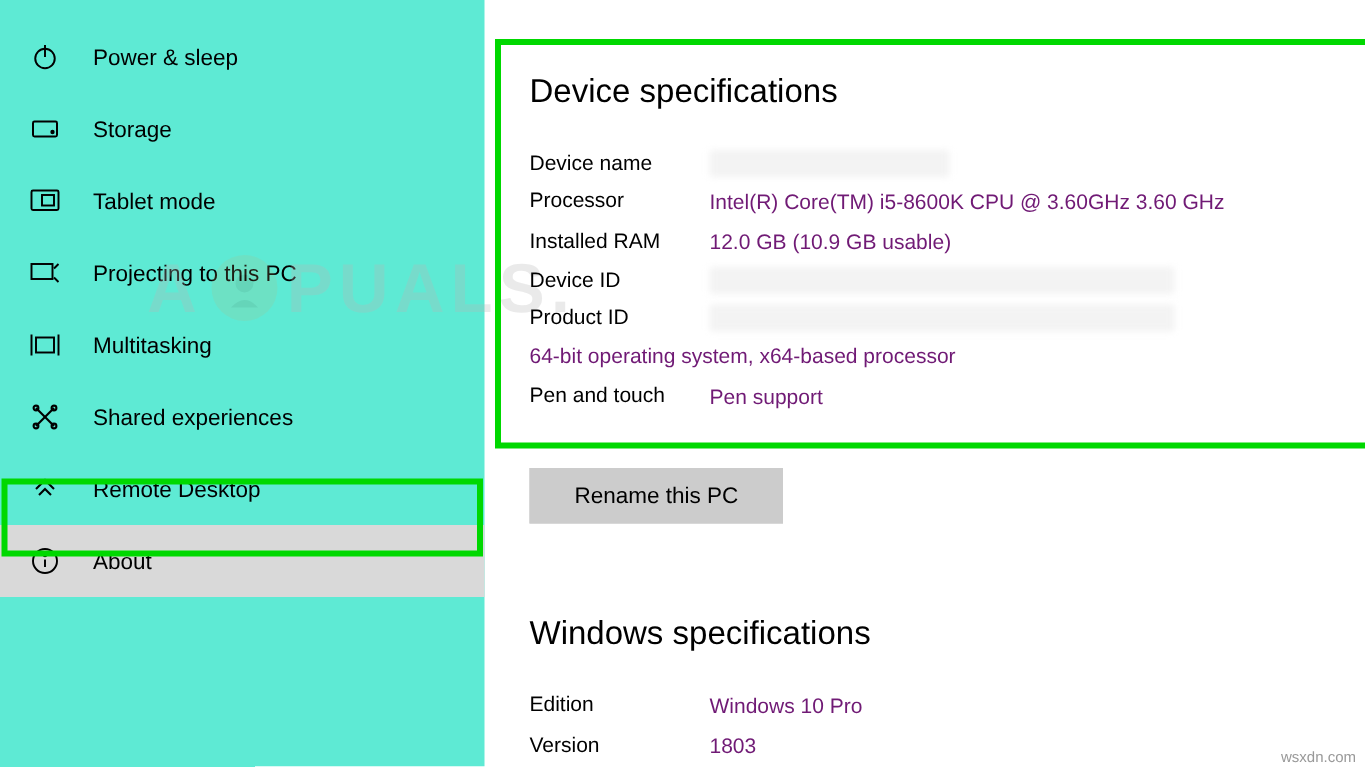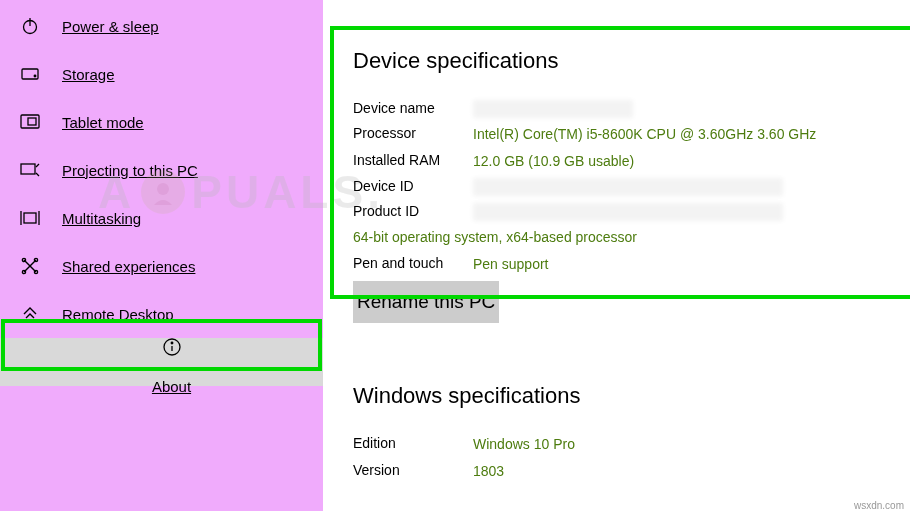--- a/index.html
+++ b/index.html
@@ -12,36 +12,34 @@
       width: 910px;
       height: 511px;
       background: #ffffff;
       display: flex;
       overflow: hidden;
       position: relative;
     }
     
     .sidebar {
       width: 323px;
-      background: #f0abfc;
-      padding-top: 2px;
+      background: #5eead4;
+      padding-top: 14px;
       position: relative;
-      text-decoration: underline;
     }
     .sidebar-item {
       display: flex;
       align-items: center;
       height: 48px;
       padding-left: 20px;
       cursor: pointer;
       gap: 22px;
     }
     .sidebar-item.selected {
       background: #d9d9d9;
-      flex-direction: column;
     }
     .sidebar-item .icon {
       width: 20px;
       height: 20px;
       display: flex;
       align-items: center;
       justify-content: center;
       color: #000;
     }
     .sidebar-item .label {
@@ -110,40 +108,40 @@
       display: flex;
       margin-bottom: 7px;
       align-items: flex-start;
     }
     .spec-label {
       width: 120px;
       color: #000;
       flex-shrink: 0;
     }
     .spec-value {
-      color: #4d7c0f;
+      color: #701a75;
       max-width: 360px;
       line-height: 1.4;
     }
     .redacted {
       background: #f3f3f3;
       width: 160px;
       height: 18px;
       border-radius: 2px;
       filter: blur(2px);
     }
     .redacted.wide {
       width: 310px;
     }
     .rename-btn {
-      margin-top: 0;
-      padding: 8px 2px;
+      margin-top: 31px;
+      padding: 8px 28px;
       background: #cccccc;
       border: 2px solid #cccccc;
-      font-size: 19px;
+      font-size: 15px;
       cursor: pointer;
     }
     .section-gap {
       height: 60px;
     }
     .attribution {
       position: absolute;
       right: 6px;
       bottom: 0;
       font-size: 10px;

